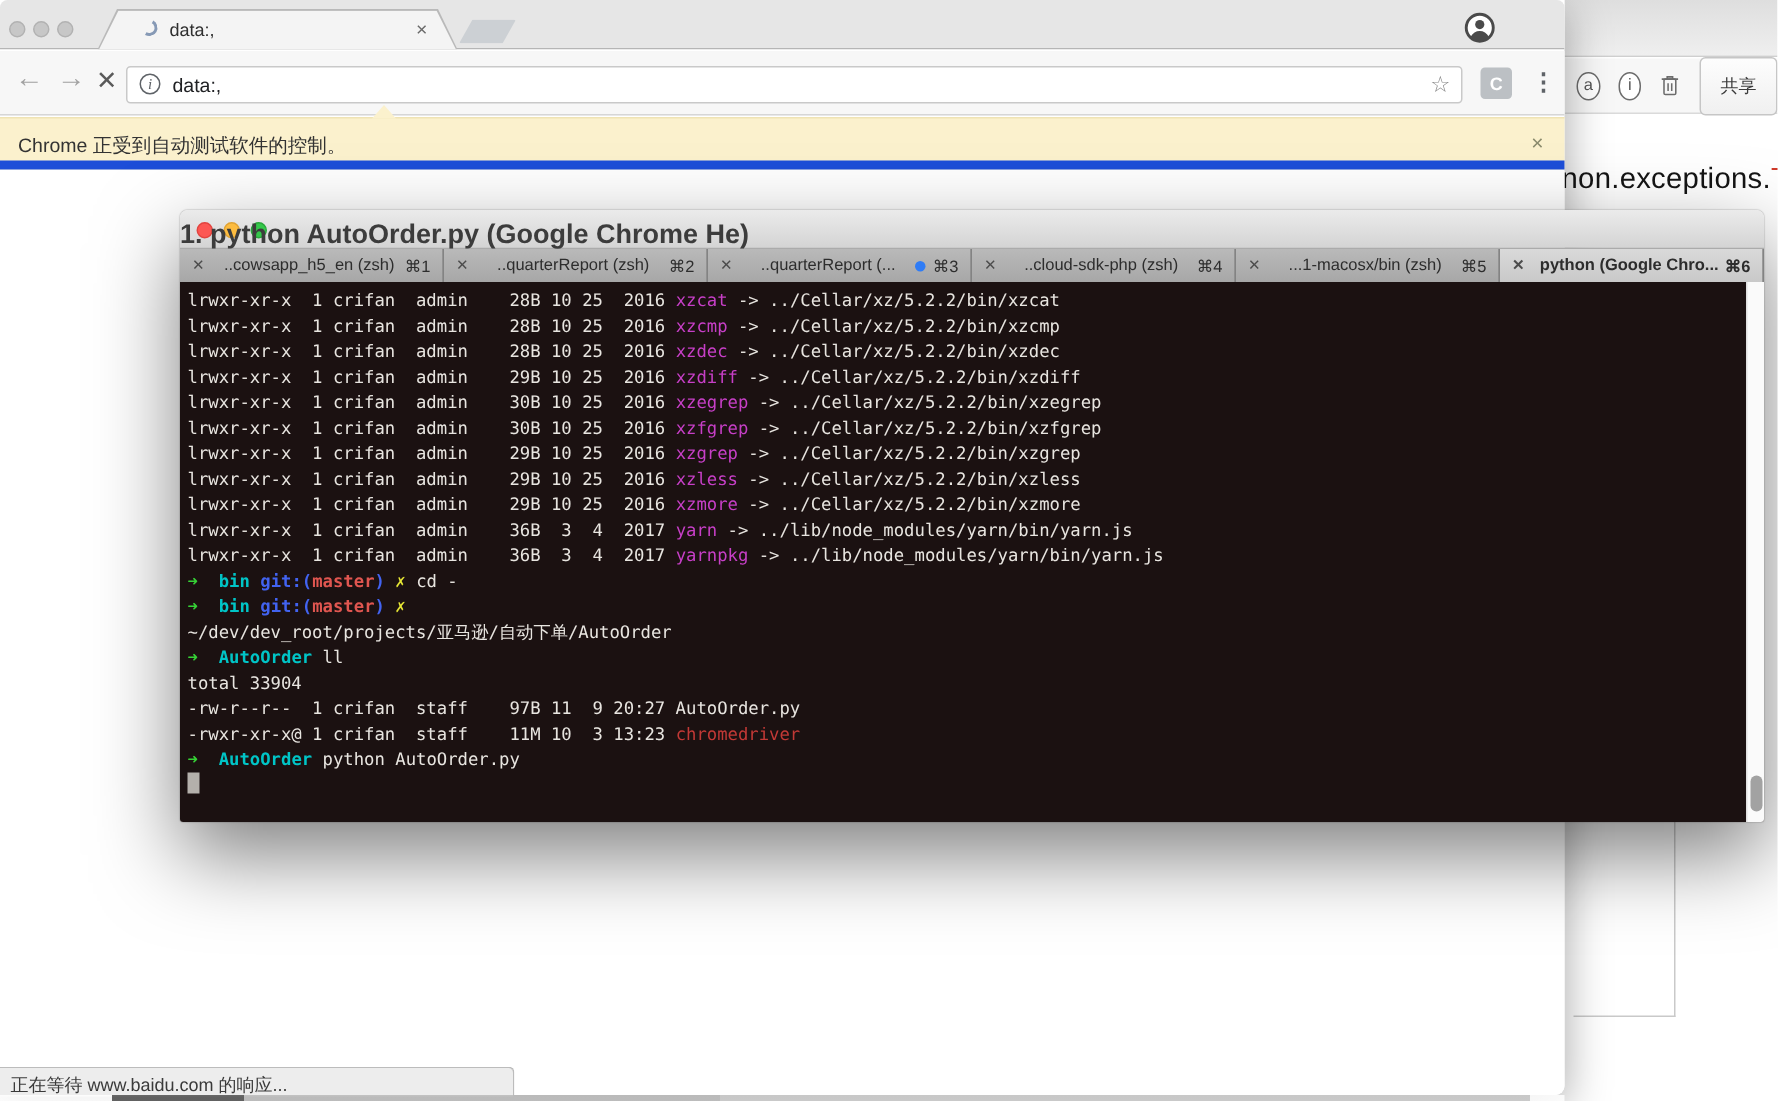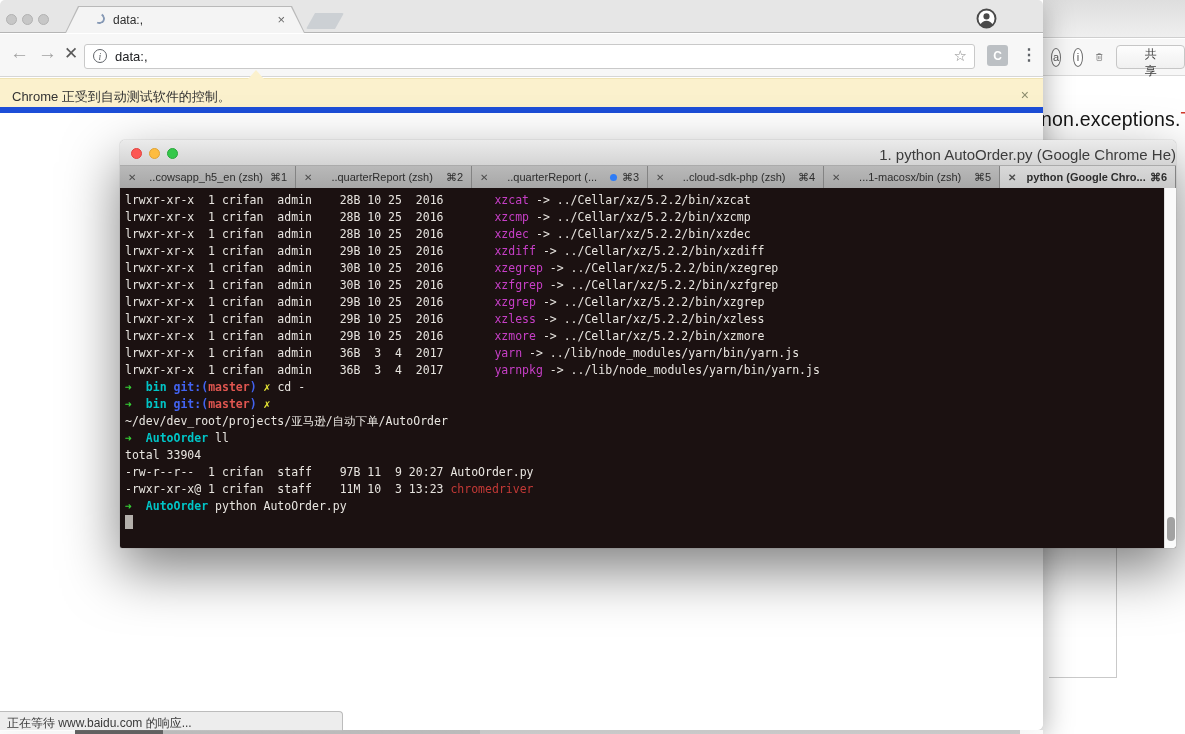--- a/index.html
+++ b/index.html
@@ -8,23 +8,23 @@
   .screen { position:relative; width:1185px; height:734px; background:#fff; }
 
   
   .bgwin { position:absolute; left:1043px; top:0; width:142px; height:734px; background:#fff; z-index:1; }
   .bgw-titlebar { position:absolute; left:0; top:0; width:100%; height:38px;
                   background:linear-gradient(#dedede,#efefef); border-bottom:1px solid #cfcfcf; }
   .bgw-toolbar { position:absolute; left:0; top:39px; width:100%; height:37px; background:#f7f7f7;
                  border-bottom:1px solid #dadada; display:flex; align-items:center; gap:12px; padding-left:8px; }
   .ring-icon { width:19px; height:19px; border:1.5px solid #6c6c6c; border-radius:50%; color:#555;
                font-size:11px; display:flex; align-items:center; justify-content:center; background:#fff; }
-  .share-btn { height:24px; min-width:52px; border:1px solid #c6c6c6; border-radius:4px;
+  .share-btn { height:39px; min-width:52px; border:1px solid #c6c6c6; border-radius:4px;
                background:linear-gradient(#fdfdfd,#f0f0f0); color:#3c3c3c; font-size:12px;
-               font-family:"Liberation Sans",sans-serif; padding:0 28px; }
+               font-family:"Liberation Sans",sans-serif; padding:0 10px; }
   .bgw-bigtext { position:absolute; left:-2px; top:108px; font-size:19.5px; color:#151515;
                  white-space:nowrap; letter-spacing:0.2px; }
   .bgw-bigtext .redbit { color:#d03a2b; }
   .bgw-box { position:absolute; left:6px; top:400px; width:68px; height:278px;
              border-right:1px solid #c9c9c9; border-bottom:1px solid #c9c9c9; }
 
   
   .chrome { position:absolute; left:0; top:0; width:1043px; height:730px; z-index:2;
             background:#fff; border-radius:0 0 6px 6px; box-shadow:0 8px 30px rgba(0,0,0,.35); }
   .tabstrip { position:absolute; left:0; top:0; width:100%; height:33px; background:#e6e6e6;
@@ -83,36 +83,36 @@
   
   .term { position:absolute; left:120px; top:140px; width:1056px; height:408px; z-index:3;
           border-radius:5px 5px 2px 2px; box-shadow:0 22px 55px rgba(0,0,0,.5), 0 0 1px #777;
           overflow:hidden; }
   .term-titlebar { position:relative; height:26px; background:linear-gradient(#ebebeb,#d4d4d4);
                    border-bottom:1px solid #ababab; }
   .t-light { position:absolute; top:8px; width:11px; height:11px; border-radius:50%; }
   .t-red    { left:11px; background:#fc5753; border:0.5px solid #e2443f; }
   .t-yellow { left:29px; background:#fdbc40; border:0.5px solid #e0a334; }
   .t-green  { left:47px; background:#34c84a; border:0.5px solid #2aa73c; }
-  .term-title { position:absolute; left:0; right:0; top:6px; text-align:right; font-size:15px; color:#3c3c3c; }
+  .term-title { position:absolute; left:0; right:0; top:6px; text-align:left; font-size:18px; color:#3c3c3c;font-weight:bold; }
   .term-tabs { display:flex; height:22px; background:#8f8f8f; }
   .term-tab { flex:1 1 0; display:flex; align-items:center; font-size:11px; color:#2d2d2d;
               background:linear-gradient(#b9b9b9,#a7a7a7); border-right:1px solid #838383; min-width:0; }
   .term-tab.active { background:linear-gradient(#d9d9d9,#c9c9c9); font-weight:bold; }
   .tt-close { margin:0 6px 0 8px; font-size:10px; color:#4c4c4c; }
   .tt-label { flex:1; text-align:center; white-space:nowrap; overflow:hidden; }
   .tt-dot { width:7px; height:7px; border-radius:50%; background:#2f7cf6; margin-right:5px; flex:none; }
   .tt-short { margin-right:8px; flex:none; }
   .term-body { position:relative; height:360px; background:#1b1111;
                font-family:"DejaVu Sans Mono","Liberation Mono",monospace;
                font-size:11.5px; line-height:17px; color:#e8e5e0; }
   .tlines { position:absolute; left:5px; top:4px; right:16px; }
   .tline { height:17px; white-space:pre; }
   .c-fg { color:#e8e5e0; }
-  .c-ln { color:#c73fc7;margin-left:44px; }
+  .c-ln { color:#c73fc7; }
   .c-gr { color:#36d236; font-weight:bold; }
   .c-cy { color:#00c5c7; font-weight:bold; }
   .c-bl { color:#4263f0; font-weight:bold; }
   .c-rd { color:#e05650; font-weight:bold; }
   .c-rd2 { color:#c23936; }
   .c-yl { color:#e7e735; font-weight:bold; }
   .c-cur { display:inline-block; width:8px; height:14px; background:#b4b0ab; vertical-align:-2px; }
   .term-scroll { position:absolute; right:0; top:0; width:12px; height:100%; background:#fafafa;
                  border-left:1px solid #e0e0e0; }
   .term-thumb { position:absolute; left:2px; bottom:7px; width:8px; height:24px; background:#a2a2a2;

